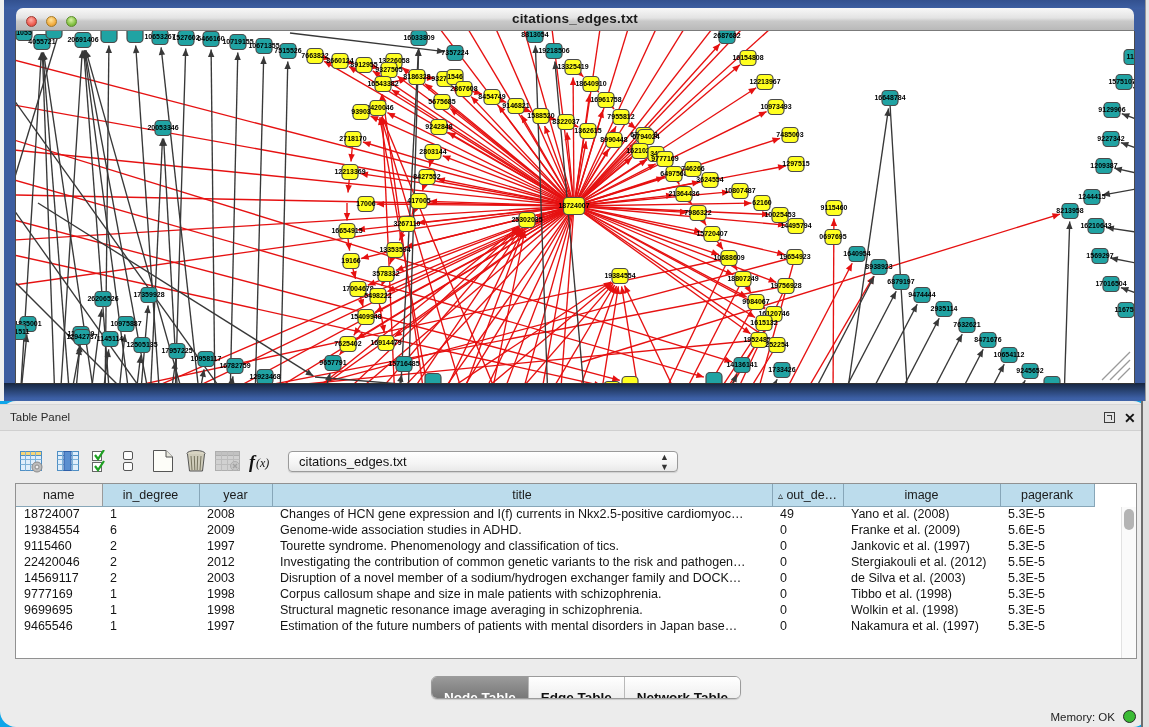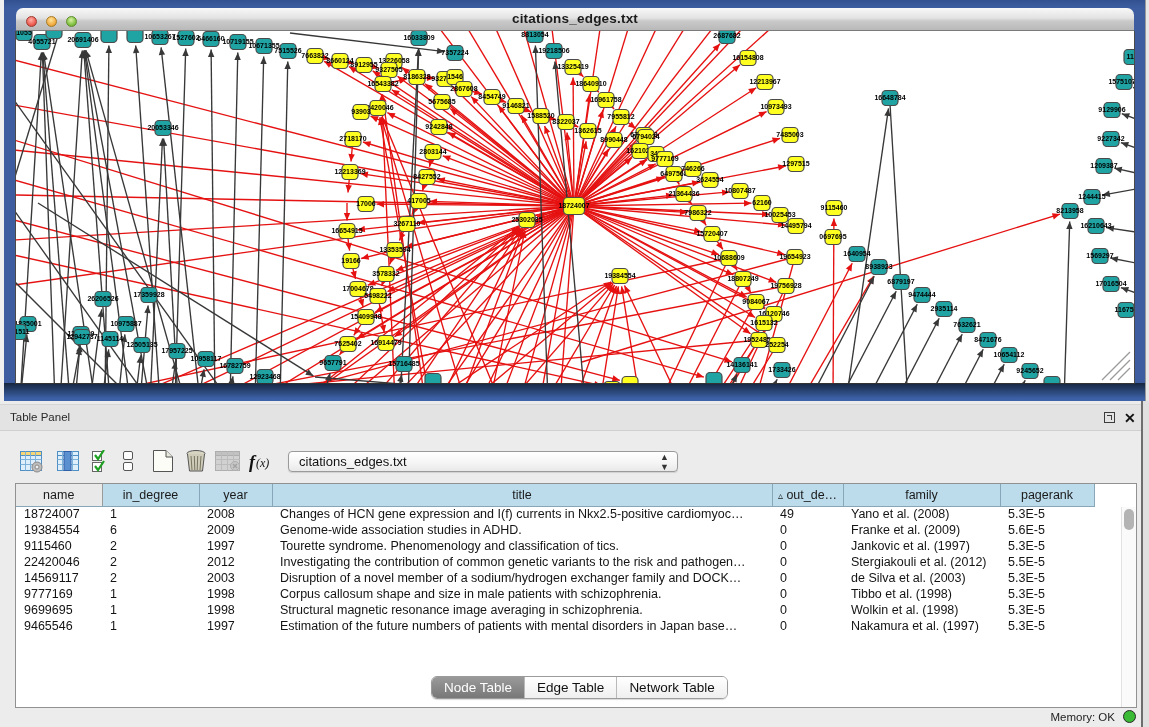--- a/index.html
+++ b/index.html
@@ -25,59 +25,59 @@
   .tl { position:absolute; top:7.5px; width:11px; height:11px; border-radius:50%; }
   #tl-r { left:10px; background:radial-gradient(circle at 4px 3px,#ffb0a8,#ee5f53 60%,#cf4038); border:0.5px solid #a03830; }
   #tl-y { left:30px; background:radial-gradient(circle at 4px 3px,#ffe49a,#f2ae43 60%,#d7932f); border:0.5px solid #a67a24; }
   #tl-g { left:50px; background:radial-gradient(circle at 4px 3px,#d8f2a6,#84c244 60%,#66a233); border:0.5px solid #5b8c2b; }
 
   #canvasframe { position:absolute; left:15px; top:31px; width:1120px; height:353px;
      background:#fff; border-left:1px solid #4a4a4a; border-right:1px solid #4a4a4a;
      border-bottom:1px solid #333; }
 
   
-  #panel { position:absolute; left:0; top:401px; width:1149px; height:326px; background:#ececec; }
+  #panel { position:absolute; left:0; top:401px; width:1149px; height:326px; background:#ececec;border-radius:16px; }
   #panel-right-line { position:absolute; left:1141px; top:0; width:2px; height:326px; background:#6e6e6e; }
   #panel-right { position:absolute; left:1143px; top:0; width:6px; height:326px; background:#e0e0e0; }
   #ptitle { position:absolute; left:0px; top:3px; width:1141px; height:27px; background:#e3e3e3;
      border-top:1px solid #d6d6d6; border-bottom:1px solid #d0d0d0; }
   #ptitle .t { position:absolute; left:10px; top:6px; font-size:11.5px; color:#2a2a2a; }
   #float-ic { position:absolute; left:1104px; top:7px; width:11px; height:11px; border:1.5px solid #3c3c3c; }
   #float-ic:after { content:""; position:absolute; left:2px; top:2px; width:4px; height:4px; border-top:1.5px solid #3c3c3c; border-right:1.5px solid #3c3c3c; }
   #close-x { position:absolute; left:1124px; top:5px; font-size:14px; font-weight:700; color:#111; }
 
   
   #toolbar { position:absolute; left:0; top:50px; width:1141px; height:24px; }
   #combo { position:absolute; left:288px; top:0px; width:390px; height:21px;
      border:1px solid #9a9a9a; border-radius:4px;
      background:linear-gradient(#ffffff,#f4f4f4 60%,#e9e9e9); box-shadow:0 1px 1px rgba(0,0,0,0.12);
      font-size:13px; color:#111; line-height:19px; padding-left:10px; }
   #combo .arr { position:absolute; right:8px; top:0px; font-size:9px; color:#333; line-height:10px; }
 
   
-  #tablewrap { position:absolute; left:15px; top:82px; width:1122px; height:225px;
+  #tablewrap { position:absolute; left:15px; top:82px; width:1122px; height:176px;
      border:1px solid #919191; background:#fff; }
   table.grid { border-collapse:collapse; table-layout:fixed; width:1078px; font-size:12.5px; }
   table.grid th { height:22px; background:#bcdcec; border-right:1px solid #87a6b8;
      border-bottom:1px solid #87a6b8; font-weight:400; font-size:12.5px; color:#1a1a1a;
      overflow:hidden; white-space:nowrap; }
   table.grid th.gray { background:#e9e9e9; border-right:1px solid #9a9a9a; }
   table.grid td { height:16px; padding:0 0 0 8px; color:#141414; overflow:hidden;
      white-space:nowrap; }
   #vscroll { position:absolute; right:0px; top:23px; bottom:0; width:15px;
      background:#fafafa; border-left:1px solid #e2e2e2; }
   #vscroll .thumb { position:absolute; left:2px; top:2px; width:10px; height:21px;
      background:#b4b4b4; border-radius:5px; }
 
   
   #segs { position:absolute; left:431px; top:275px; height:23px; display:flex;
      border:1px solid #9b9b9b; border-radius:6px; overflow:hidden;
      box-shadow:0 1px 1px rgba(0,0,0,0.15); font-size:13.5px; }
-  #segs .s { padding:0 12px; line-height:21px; background:linear-gradient(#ffffff,#efefef);
-     color:#111; border-left:1px solid #b9b9b9; }
+  #segs .s { padding:10px 12px; line-height:21px; background:linear-gradient(#ffffff,#efefef);
+     color:#111; border-left:1px solid #b9b9b9;font-weight:bold; }
   #segs .s.sel { background:linear-gradient(#9a9a9a,#787878); color:#fff; border-left:none; }
 
   #mem { position:absolute; right:34px; top:310px; font-size:11.5px; color:#222; }
   #memdot { position:absolute; right:13px; top:309px; width:13px; height:13px;
      border-radius:50%; background:#3bbb35; border:1.5px solid #2a2a2a; }
 </style>
 </head>
 <body>
 <div id="stage">
   <div id="top">
@@ -896,21 +896,21 @@
             <col style="width:157px">
           <col style="width:94px">
         </colgroup>
         <tbody>
             <tr>
           <th class="gray">name</th>
               <th>in_degree</th>
               <th>year</th>
               <th>title</th>
           <th><span style="font-size:10px">▵</span> out_de…</th>
-              <th>family</th>
+              <th>image</th>
               <th>pagerank</th>
         </tr>
         <tr>
               <td>18724007</td>
               <td>1</td>
               <td>2008</td>
               <td>Changes of HCN gene expression and I(f) currents in Nkx2.5-positive cardiomyoc…</td>
               <td>49</td>
               <td>Yano et al. (2008)</td>
               <td>5.3E-5</td>

